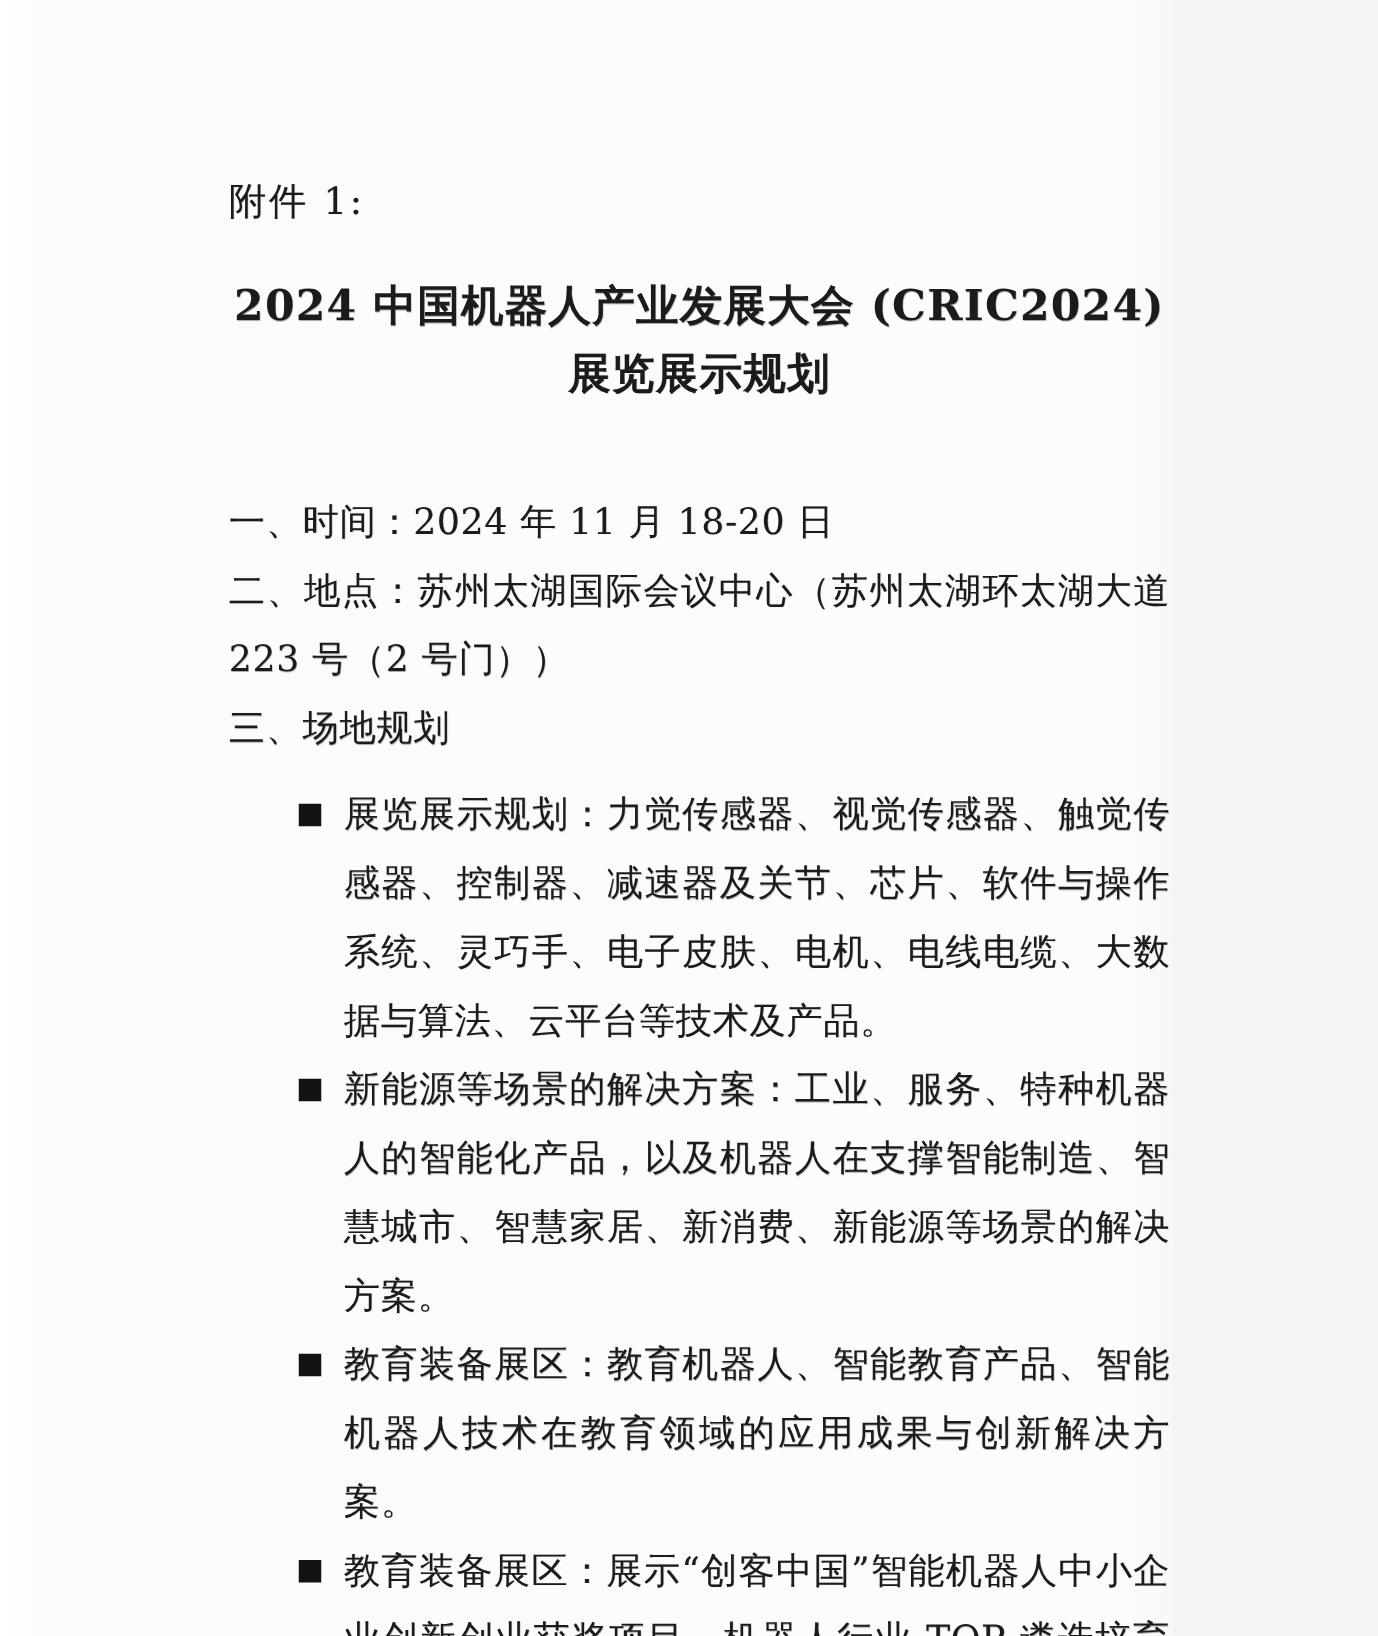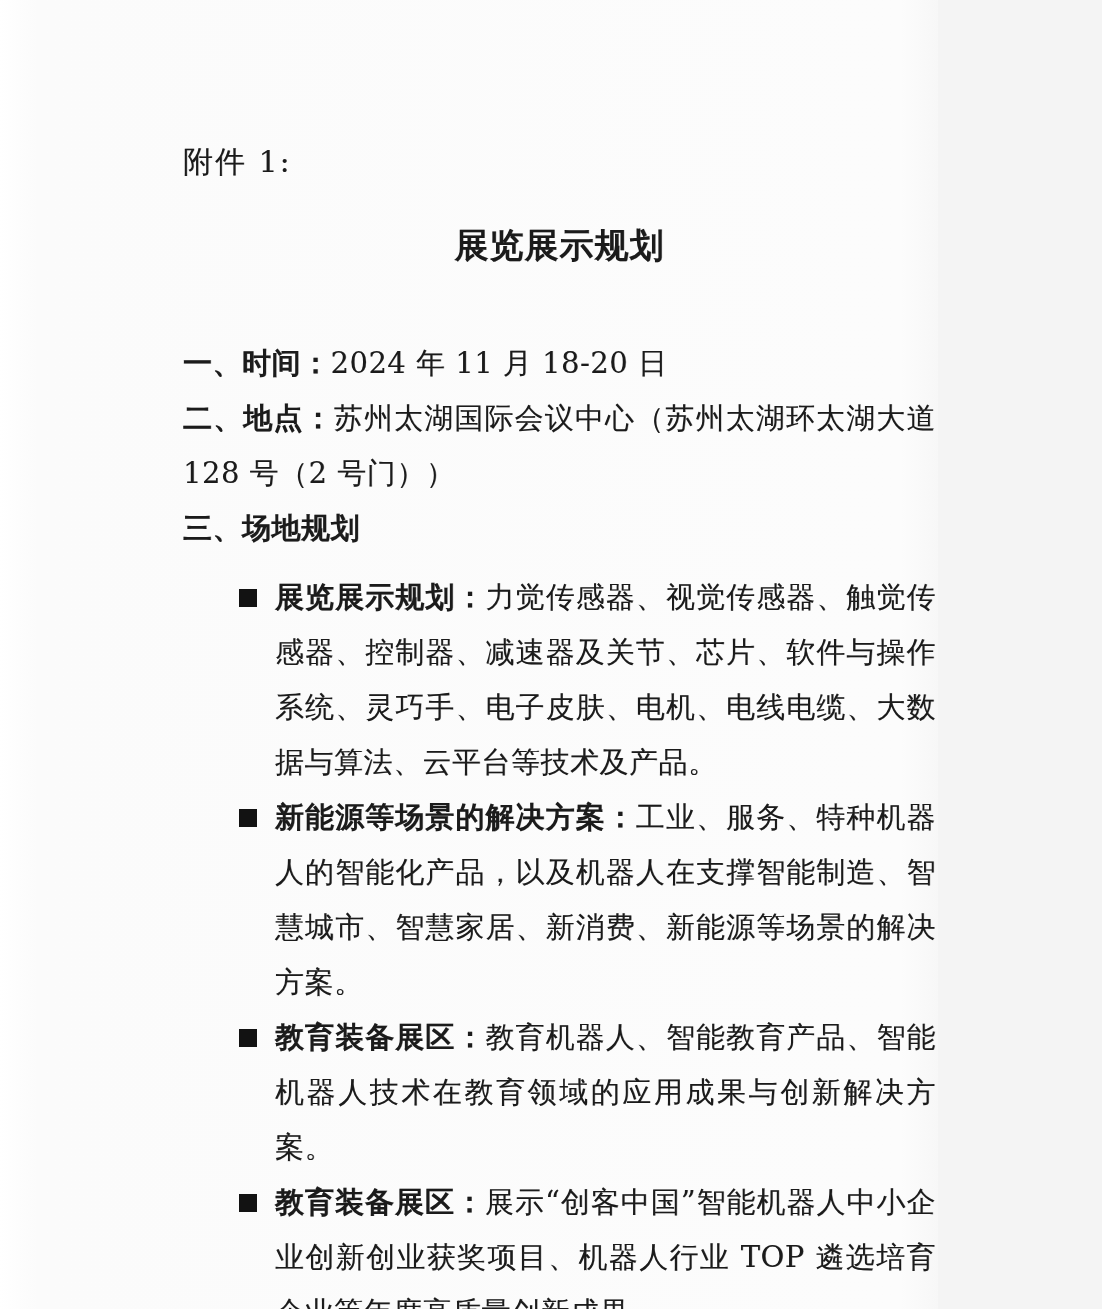--- a/index.html
+++ b/index.html
@@ -45,21 +45,21 @@
   }
   .section {
     margin: 0;
     font-size: 29px;
     line-height: 55px;
     letter-spacing: 0.5px;
     text-align: justify;
     text-justify: inter-character;
   }
   .b {
-    font-weight: bold;
+    font-weight: normal;
   }
   .bullets {
     margin-top: 14px;
   }
   .bullet {
     position: relative;
     padding-left: 92px;
     font-size: 29px;
     line-height: 55px;
     letter-spacing: 0.5px;
@@ -80,29 +80,30 @@
 </style>
 </head>
 <body>
 
 <div class="page">
   <div class="content">
 
     <div class="attachment">附件 1:</div>
 
     <div class="title-block">
+      <div>2024 中国机器人产业发展大会 (CRIC2024)</div>
       <div>展览展示规划</div>
     </div>
 
     <div class="sections">
       <p class="section">
         <span class="b">一、时间：</span><span>2024 年 11 月 18-20 日</span>
       </p>
       <p class="section">
-        <span class="b">二、地点：</span><span>苏州太湖国际会议中心（苏州太湖环太湖大道 128 号（2 号门））</span>
+        <span class="b">二、地点：</span><span>苏州太湖国际会议中心（苏州太湖环太湖大道 223 号（2 号门））</span>
       </p>
       <p class="section">
         <span class="b">三、场地规划</span><span></span>
       </p>
     </div>
 
     <div class="bullets">
 
       <div class="bullet">
         <span class="marker"></span>

